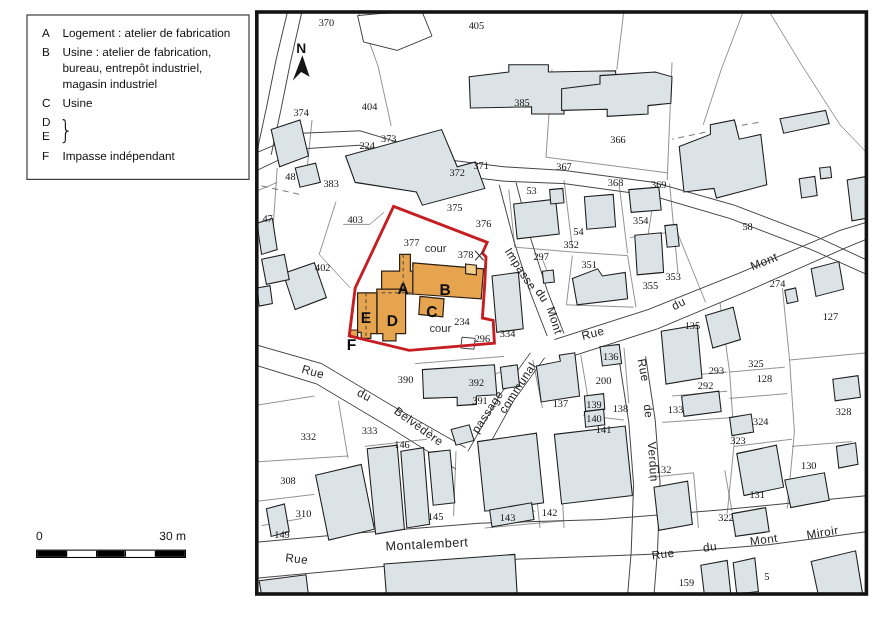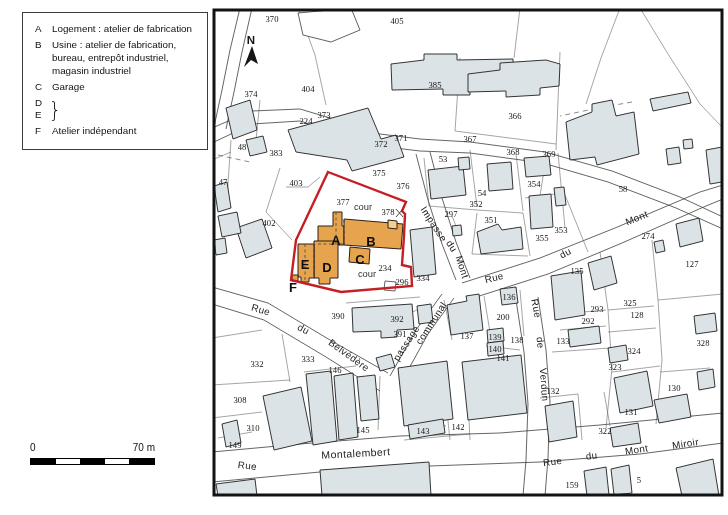--- a/index.html
+++ b/index.html
@@ -294,39 +294,39 @@
       <span class="lg-text">Logement : atelier de fabrication</span>
     </div>
     <div class="lg-row">
       <span class="lg-key">B</span>
       <span class="lg-text">Usine : atelier de fabrication,
 bureau, entrepôt industriel,
 magasin industriel</span>
     </div>
     <div class="lg-row">
       <span class="lg-key">C</span>
-      <span class="lg-text">Garage</span>
+      <span class="lg-text">Usine</span>
     </div>
     <div class="lg-row lg-de">
       <span class="lg-keys">
         <span>D</span>
         <span>E</span>
       </span>
       <span class="lg-brace">}</span>
     </div>
     <div class="lg-row">
       <span class="lg-key">F</span>
-      <span class="lg-text">Atelier indépendant</span>
+      <span class="lg-text">Impasse indépendant</span>
     </div>
   </div>
 
   <div class="scalebar">
     <div class="scale-labels">
       <span>0</span>
-      <span>70 m</span>
+      <span>30 m</span>
     </div>
     <div class="scale-segments">
       <span></span>
         <span></span>
         <span></span>
         <span></span>
         <span></span>
     </div>
   </div>
 

